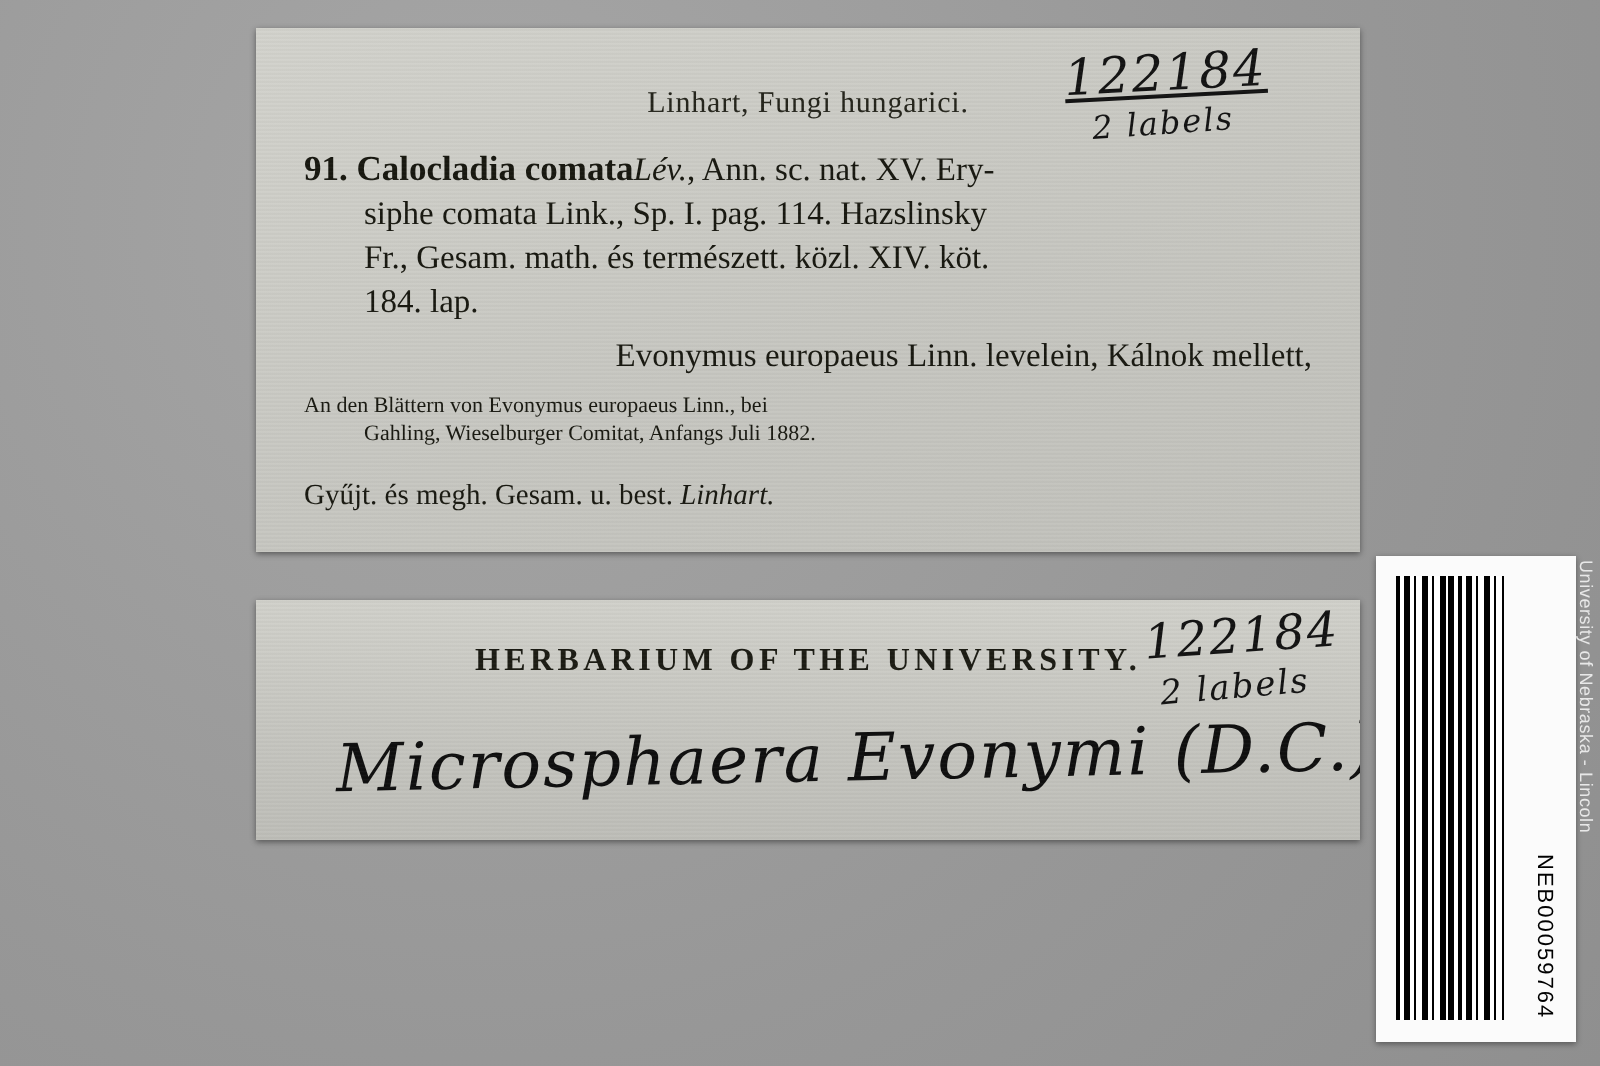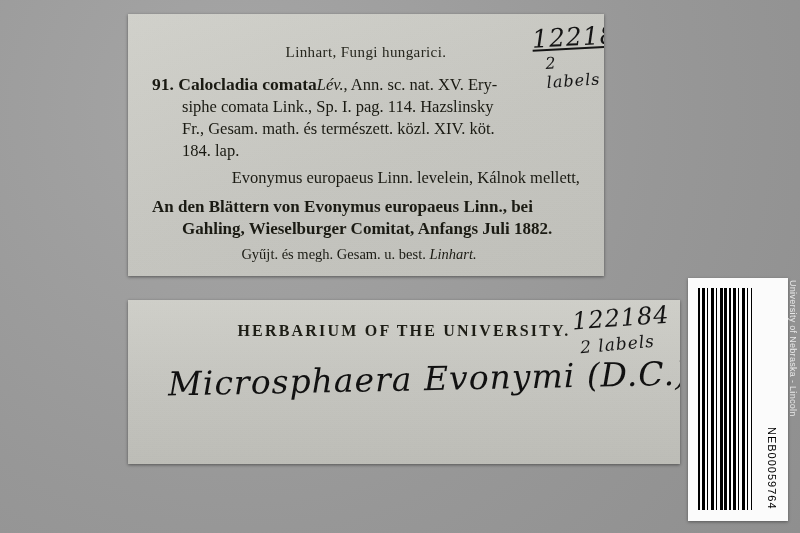--- a/index.html
+++ b/index.html
@@ -21,21 +21,21 @@
     background: #9d9d9d;
     background-image:
       radial-gradient(circle at 30% 20%, #a6a6a6 0%, #979797 60%, #8f8f8f 100%);
   }
 
   
   .label-top {
     position: absolute;
     left: 128px;
     top: 14px;
-    width: 476px;
+    width: 552px;
     height: 262px;
     background: #cfcfc9;
     background-image: linear-gradient(160deg, #d4d4ce 0%, #c8c8c2 55%, #c2c2bc 100%);
     box-shadow: 0 1px 3px rgba(0,0,0,0.45);
     overflow: hidden;
   }
   .label-top .inner {
     position: absolute;
     left: 0; right: 0; top: 0;
     padding: 30px 24px 0 24px;
@@ -63,27 +63,26 @@
   }
   .indent-1 { padding-left: 30px; display: block; }
   .block-2 {
     margin-top: 6px;
     font-size: 16.5px;
     line-height: 1.34;
     text-align: right;
   }
   .block-3 {
     margin-top: 6px;
-    font-size: 17px;
+    font-size: 11px;
     line-height: 1.34;
-    font-weight: bold;
   }
   .footline {
-    margin-top: 5px;
-    text-align: center;
+    margin-top: 15px;
+    text-align: left;
     font-size: 14.5px;
     padding-right: 14px;
   }
   .footline .sig { font-style: italic; }
 
   
   .hand {
     position: absolute;
     font-family: "DejaVu Serif", serif;
     color: #111;
@@ -103,21 +102,21 @@
     font-size: 16px;
     transform: rotate(-4deg);
   }
 
   
   .label-bottom {
     position: absolute;
     left: 128px;
     top: 300px;
     width: 552px;
-    height: 164px;
+    height: 120px;
     background: #cdcdc7;
     background-image: linear-gradient(180deg, #d2d2cc 0%, #c6c6c0 60%, #bfbfb9 100%);
     box-shadow: 0 1px 3px rgba(0,0,0,0.45);
     overflow: hidden;
   }
   .herb-title {
     margin-top: 22px;
     text-align: center;
     font-size: 16px;
     font-weight: bold;

